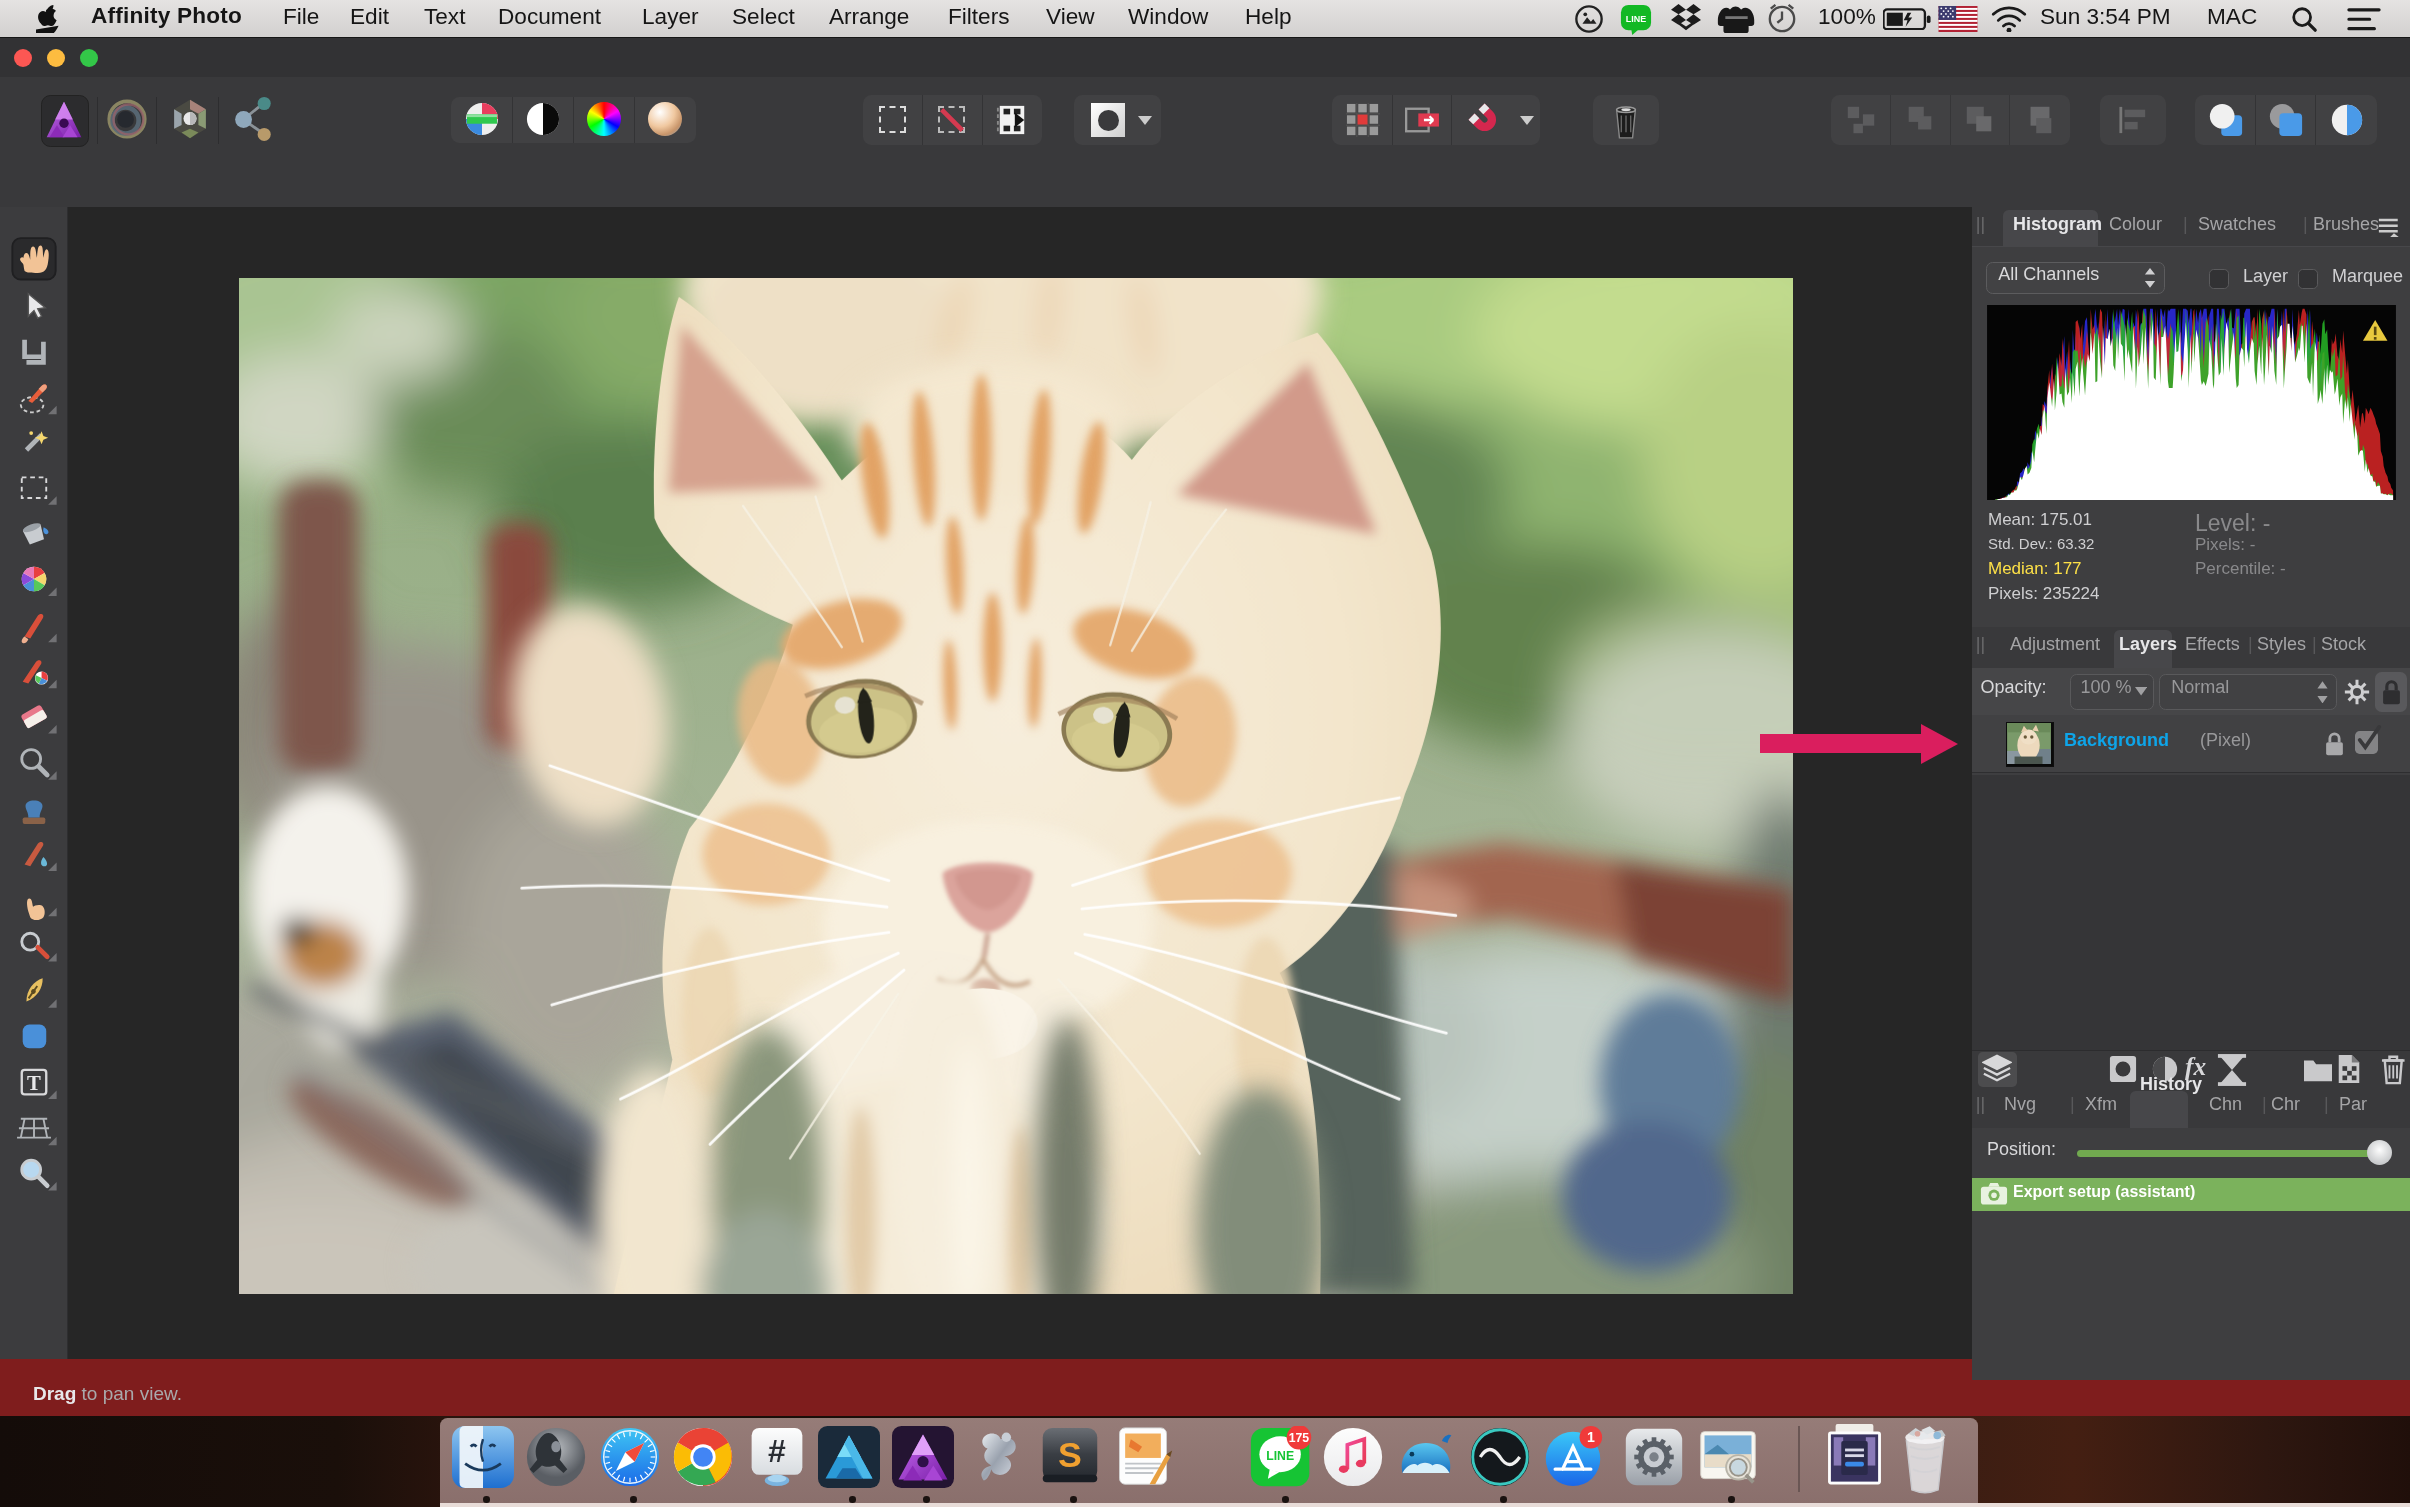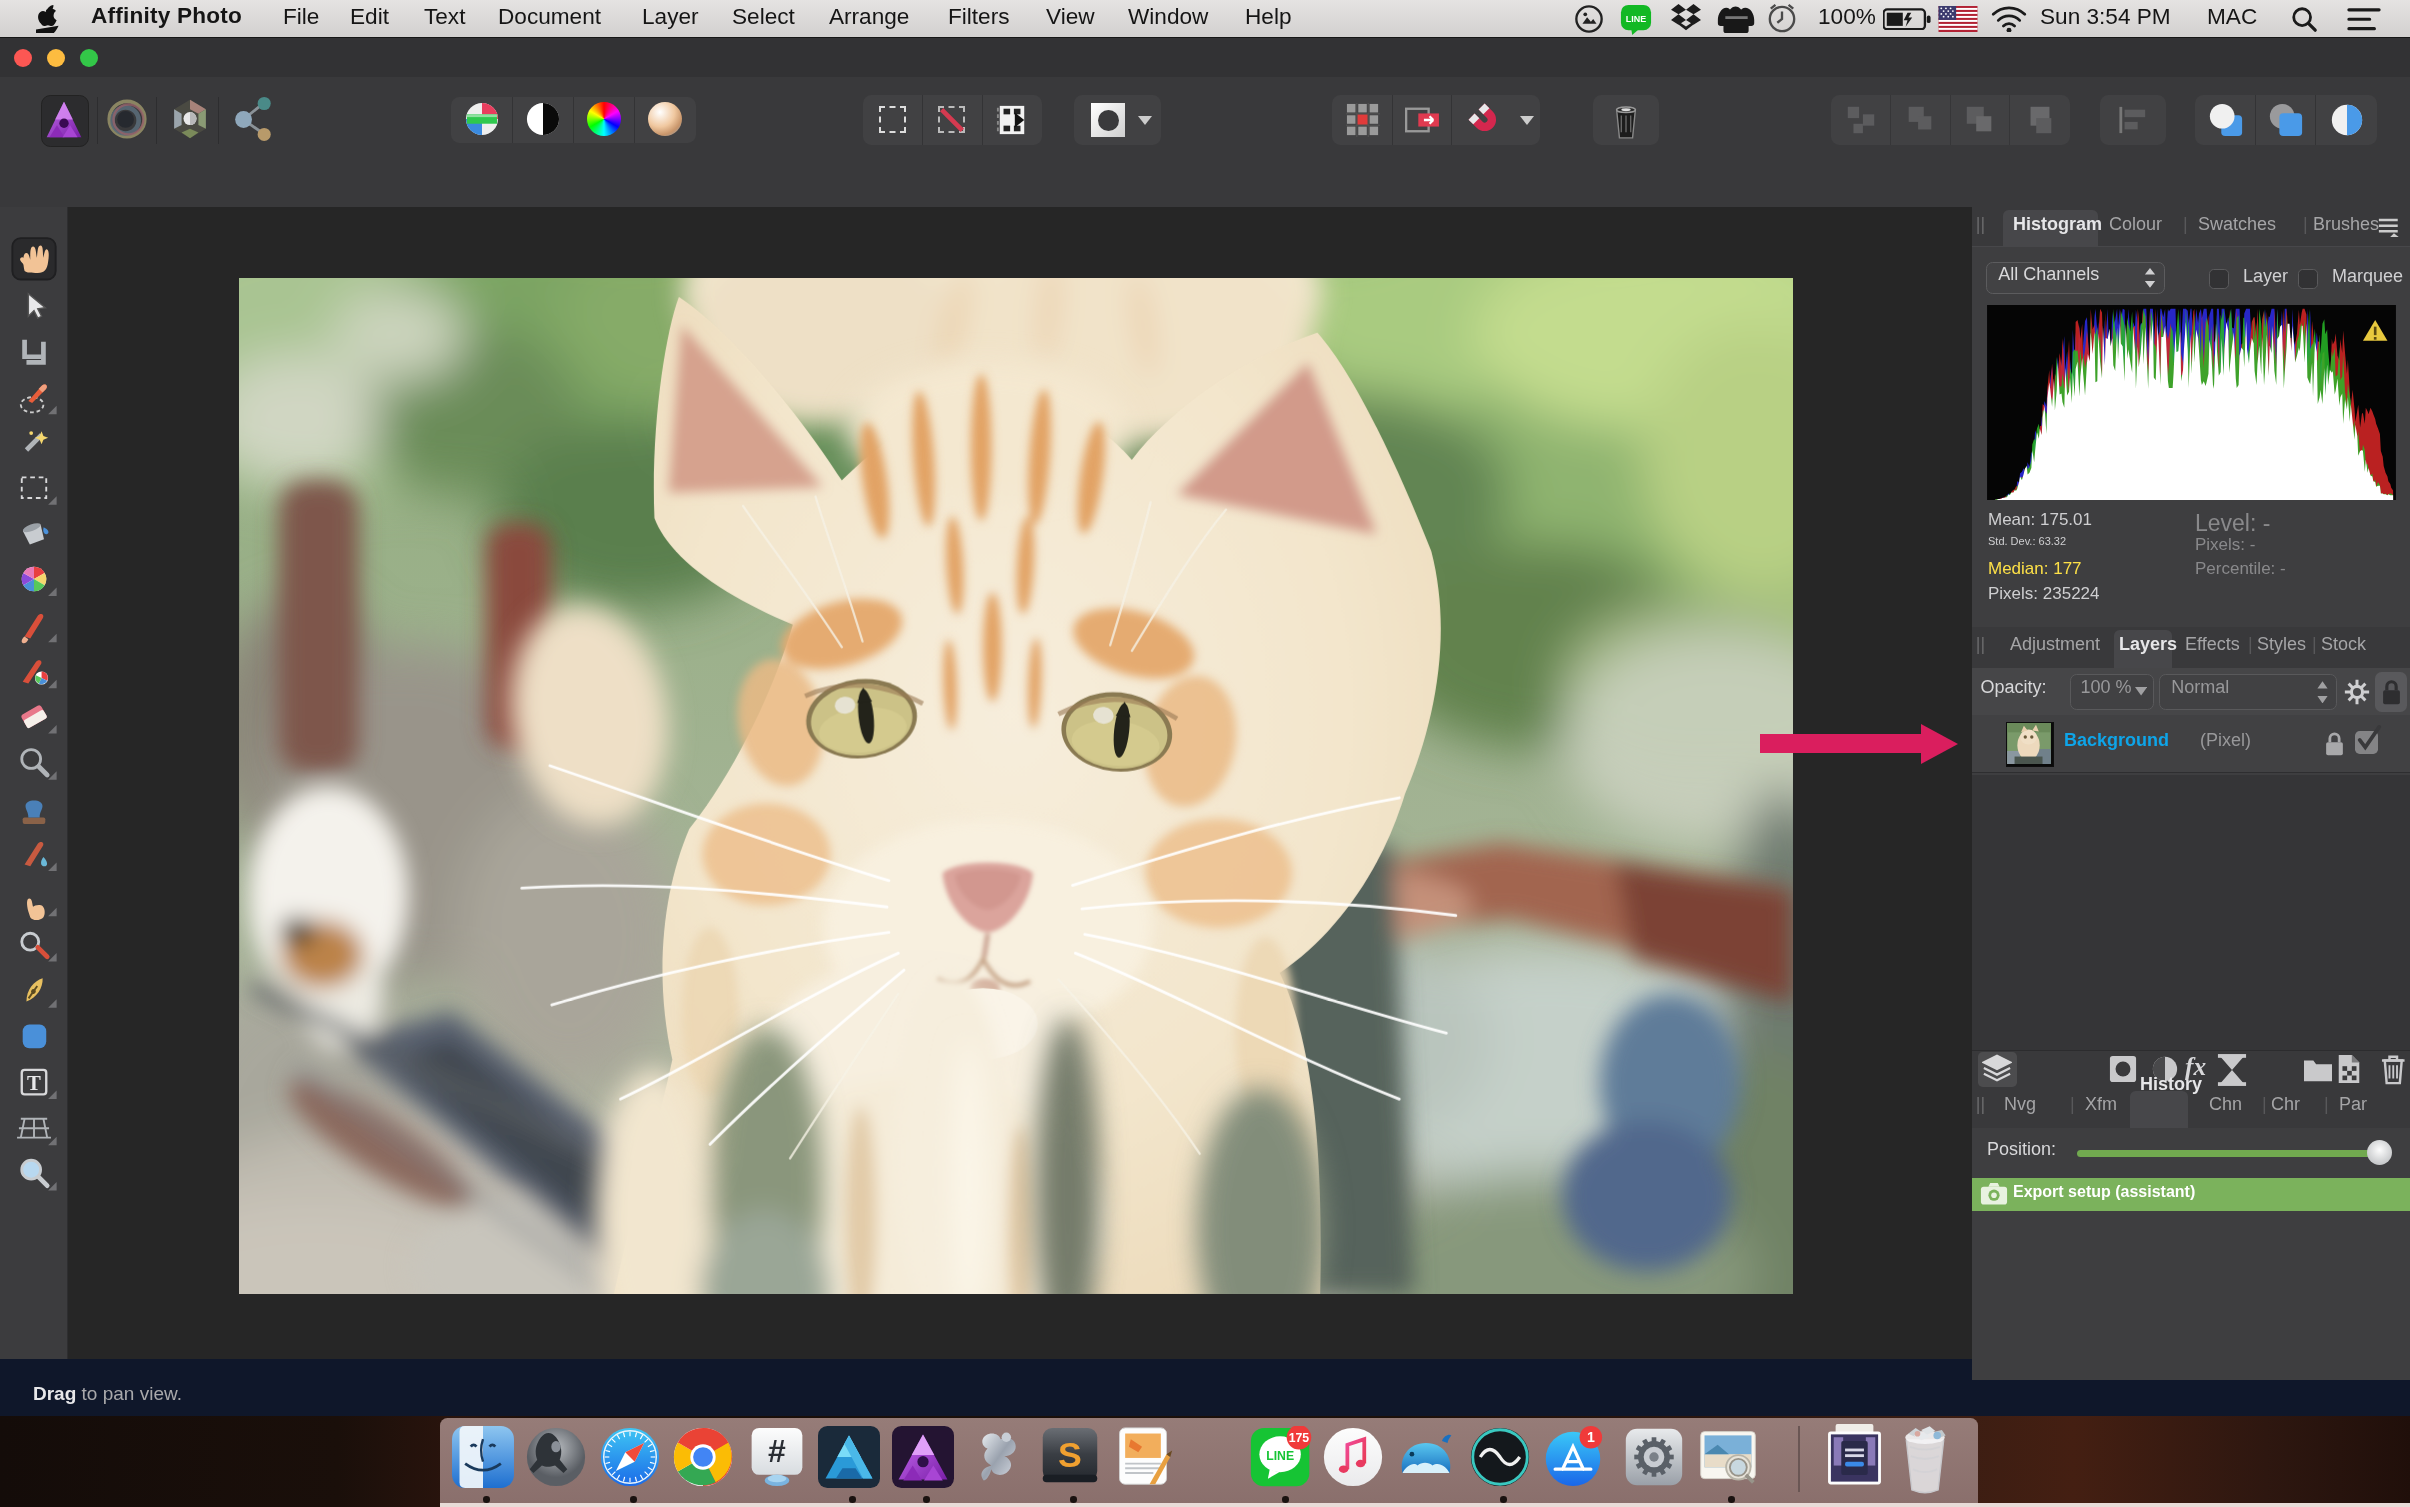--- a/index.html
+++ b/index.html
@@ -534,21 +534,21 @@
       </svg>
     <svg class="abs" style="left:2268px;top:25.4px" width="36" height="36" viewBox="0 0 38 38">
         <circle cx="15" cy="15" r="13" fill="#9a9a9c"></circle>
         <rect x="12" y="12" width="24" height="24" rx="4" fill="#4a9ae8"></rect>
       </svg>
     <svg class="abs" style="left:2329px;top:25.4px" width="36" height="36" viewBox="0 0 38 38">
         <circle cx="19" cy="19" r="16" fill="#f0f0f0"></circle>
         <path d="M19 19V3A16 16 0 0 1 35 19zM19 19h16A16 16 0 0 1 19 35z" fill="#4a9ae8"></path>
       </svg>
   </div>
-  <div class="abs" id="statusbar" style="left:0;top:1320px;width:2411px;height:58px;background:#0f172a;color:#a9a9ab;font-size:19px">
+  <div class="abs" id="statusbar" style="left:0;top:1320px;width:2411px;height:58px;background:#7f1d1d;color:#a9a9ab;font-size:19px">
     <span class="abs" style="left:33px;top:24.5px"><b style="color:#e8e8ea">Drag</b> to pan view.</span>
   </div>
   <div class="abs" id="tools" style="left:0;top:169px;width:68px;height:1152px;background:#3c3c3e;border-right:0.9px solid #2e2e30">
       <svg class="abs" style="left:0;top:0" width="68" height="1152" viewBox="0 0 72 1223">
         <rect x="13" y="33" width="46" height="44" rx="9" fill="#2a2a2c" stroke="#1f1f21" stroke-width="2"></rect>
         <g transform="translate(0,0)">
           <path d="M26,68 C24,60 24,50 27,49 C30,48 31,52 32,56 C32,48 32,42 35,42 C38,42 38,48 39,54 C40,46 40,41 43,41 C46,41 45,48 46,54 C47,48 48,44 50,45 C52,46 52,52 51,58 C50,66 47,70 40,70 C33,70 28,70 26,68 Z" fill="#f2c396"></path>
           <path d="M26,62 C22,58 20,56 22,54 C24,52 26,55 28,57" fill="#f2c396"></path>
         </g>
         <path d="M30,92 L30,116 L36,110 L40,118 L44,116 L40,108 L48,107 Z" fill="#e8e8ea" stroke="#555" stroke-width="1.5"></path>
@@ -868,21 +868,21 @@
 <path d="M2,207 L2,207 L4,207 L5,207 L7,207 L8,207 L10,206 L12,206 L13,206 L15,205 L16,205 L18,204 L20,204 L21,202 L23,200 L24,201 L26,199 L28,200 L29,196 L31,196 L32,187 L34,188 L35,179 L37,177 L39,173 L40,180 L42,179 L43,167 L45,172 L47,156 L48,158 L50,150 L51,133 L53,139 L55,147 L56,140 L58,120 L59,114 L61,102 L63,108 L64,89 L66,97 L67,79 L69,66 L71,97 L72,81 L74,70 L75,55 L77,82 L79,60 L80,53 L82,33 L83,69 L85,49 L87,80 L88,57 L90,79 L91,26 L93,59 L94,29 L96,58 L98,21 L99,56 L101,60 L102,40 L104,17 L106,13 L107,32 L109,70 L110,28 L112,54 L114,13 L115,4 L117,27 L118,18 L120,62 L122,22 L123,56 L125,15 L126,36 L128,4 L130,61 L131,56 L133,7 L134,21 L136,16 L138,4 L139,22 L141,4 L142,19 L144,4 L146,5 L147,48 L149,29 L150,4 L152,29 L154,42 L155,18 L157,24 L158,5 L160,19 L161,34 L163,20 L165,19 L166,4 L168,4 L169,4 L171,45 L173,4 L174,4 L176,4 L177,21 L179,45 L181,4 L182,38 L184,4 L185,4 L187,13 L189,4 L190,32 L192,4 L193,7 L195,4 L197,4 L198,4 L200,4 L201,41 L203,43 L205,4 L206,41 L208,4 L209,4 L211,4 L213,6 L214,20 L216,4 L217,4 L219,42 L220,35 L222,4 L224,19 L225,9 L227,4 L228,14 L230,4 L232,4 L233,4 L235,30 L236,11 L238,4 L240,4 L241,40 L243,35 L244,4 L246,4 L248,40 L249,4 L251,4 L252,4 L254,21 L256,13 L257,20 L259,4 L260,24 L262,25 L264,4 L265,4 L267,4 L268,4 L270,47 L272,48 L273,9 L275,4 L276,4 L278,4 L279,4 L281,46 L283,41 L284,32 L286,39 L287,35 L289,51 L291,30 L292,60 L294,18 L295,4 L297,26 L299,12 L300,13 L302,4 L303,4 L305,4 L307,38 L308,4 L310,51 L311,33 L313,6 L315,40 L316,4 L318,4 L319,55 L321,50 L323,65 L324,4 L326,42 L327,38 L329,48 L331,61 L332,34 L334,53 L335,26 L337,56 L339,31 L340,4 L342,47 L343,5 L345,81 L346,48 L348,50 L350,29 L351,38 L353,74 L354,63 L356,55 L358,77 L359,69 L361,77 L362,112 L364,107 L366,143 L367,133 L369,113 L370,137 L372,162 L374,178 L375,178 L377,191 L378,192 L380,190 L382,207 L383,181 L385,207 L386,207 L388,207 L390,207 L391,207 L393,207 L394,207 L396,207 L398,207 L399,207 L401,207 L402,207 L404,207 L405,207 L407,207 L409,207 L410,207 L412,207 L413,207 L415,207 L417,207 L418,207 L420,207 L421,207 L423,207 L425,207 L426,207 L428,207 L429,207 L431,207 L431,207 Z" fill="#2a2ad8" opacity="0.92"></path>
 <path d="M2,207 L2,207 L4,207 L5,207 L7,207 L8,207 L10,206 L12,206 L13,206 L15,205 L16,205 L18,204 L20,203 L21,203 L23,202 L24,202 L26,198 L28,196 L29,196 L31,192 L32,194 L34,188 L35,189 L37,182 L39,184 L40,182 L42,172 L43,175 L45,174 L47,168 L48,161 L50,153 L51,155 L53,137 L55,136 L56,129 L58,128 L59,105 L61,107 L63,122 L64,89 L66,69 L67,89 L69,62 L71,90 L72,73 L74,78 L75,75 L77,51 L79,65 L80,35 L82,62 L83,92 L85,72 L87,37 L88,67 L90,92 L91,75 L93,86 L94,18 L96,16 L98,25 L99,36 L101,20 L102,60 L104,48 L106,27 L107,37 L109,59 L110,4 L112,26 L114,21 L115,36 L117,42 L118,32 L120,4 L122,8 L123,39 L125,71 L126,8 L128,52 L130,27 L131,73 L133,22 L134,44 L136,35 L138,42 L139,48 L141,31 L142,4 L144,67 L146,51 L147,73 L149,16 L150,23 L152,59 L154,42 L155,24 L157,22 L158,62 L160,4 L161,13 L163,65 L165,5 L166,15 L168,11 L169,32 L171,58 L173,4 L174,28 L176,48 L177,55 L179,4 L181,42 L182,32 L184,27 L185,9 L187,25 L189,62 L190,28 L192,36 L193,32 L195,19 L197,56 L198,61 L200,67 L201,54 L203,76 L205,25 L206,52 L208,61 L209,69 L211,53 L213,59 L214,53 L216,38 L217,31 L219,7 L220,4 L222,72 L224,57 L225,24 L227,63 L228,5 L230,59 L232,16 L233,23 L235,11 L236,74 L238,58 L240,19 L241,69 L243,74 L244,47 L246,28 L248,72 L249,71 L251,73 L252,44 L254,22 L256,60 L257,5 L259,41 L260,26 L262,53 L264,26 L265,4 L267,40 L268,59 L270,42 L272,40 L273,35 L275,33 L276,73 L278,63 L279,40 L281,18 L283,13 L284,13 L286,35 L287,4 L289,49 L291,37 L292,15 L294,6 L295,42 L297,7 L299,40 L300,18 L302,76 L303,74 L305,4 L307,68 L308,22 L310,53 L311,60 L313,45 L315,4 L316,30 L318,4 L319,19 L321,35 L323,35 L324,58 L326,76 L327,42 L329,30 L331,5 L332,21 L334,8 L335,4 L337,4 L339,10 L340,66 L342,50 L343,64 L345,17 L346,27 L348,64 L350,51 L351,38 L353,40 L354,85 L356,52 L358,49 L359,98 L361,93 L362,70 L364,81 L366,36 L367,42 L369,38 L370,30 L372,54 L374,59 L375,36 L377,51 L378,27 L380,51 L382,73 L383,58 L385,91 L386,109 L388,90 L390,110 L391,124 L393,112 L394,106 L396,130 L398,115 L399,115 L401,126 L402,109 L404,113 L405,116 L407,109 L409,113 L410,116 L412,121 L413,126 L415,131 L417,137 L418,155 L420,161 L421,171 L423,178 L425,182 L426,187 L428,190 L429,194 L431,197 L431,207 Z" fill="#d42626" opacity="0.88"></path>
 <path d="M2,207 L2,207 L4,207 L5,207 L7,207 L8,207 L10,206 L12,206 L13,206 L15,206 L16,205 L18,205 L20,204 L21,202 L23,202 L24,200 L26,199 L28,200 L29,196 L31,196 L32,192 L34,191 L35,183 L37,183 L39,184 L40,176 L42,170 L43,174 L45,172 L47,165 L48,148 L50,142 L51,144 L53,131 L55,126 L56,136 L58,141 L59,113 L61,111 L63,115 L64,116 L66,102 L67,94 L69,101 L71,96 L72,83 L74,55 L75,69 L77,87 L79,86 L80,73 L82,88 L83,88 L85,66 L87,94 L88,67 L90,74 L91,50 L93,47 L94,49 L96,48 L98,69 L99,47 L101,69 L102,51 L104,67 L106,57 L107,84 L109,69 L110,12 L112,67 L114,30 L115,31 L117,24 L118,42 L120,33 L122,75 L123,74 L125,64 L126,68 L128,72 L130,70 L131,36 L133,65 L134,4 L136,26 L138,37 L139,24 L141,59 L142,6 L144,13 L146,22 L147,42 L149,13 L150,21 L152,28 L154,7 L155,30 L157,51 L158,36 L160,64 L161,65 L163,22 L165,18 L166,4 L168,12 L169,37 L171,73 L173,41 L174,6 L176,17 L177,41 L179,44 L181,63 L182,66 L184,74 L185,9 L187,29 L189,69 L190,47 L192,76 L193,63 L195,22 L197,28 L198,42 L200,58 L201,28 L203,4 L205,45 L206,74 L208,75 L209,73 L211,4 L213,37 L214,13 L216,66 L217,59 L219,25 L220,9 L222,53 L224,75 L225,11 L227,57 L228,21 L230,67 L232,25 L233,13 L235,22 L236,51 L238,22 L240,69 L241,55 L243,47 L244,10 L246,68 L248,10 L249,16 L251,4 L252,51 L254,64 L256,61 L257,14 L259,4 L260,24 L262,42 L264,57 L265,14 L267,11 L268,73 L270,63 L272,14 L273,13 L275,55 L276,58 L278,46 L279,37 L281,72 L283,13 L284,38 L286,18 L287,62 L289,4 L291,20 L292,53 L294,5 L295,24 L297,13 L299,76 L300,76 L302,21 L303,56 L305,39 L307,67 L308,4 L310,40 L311,14 L313,74 L315,41 L316,74 L318,9 L319,43 L321,72 L323,71 L324,34 L326,70 L327,60 L329,39 L331,32 L332,24 L334,19 L335,37 L337,15 L339,50 L340,38 L342,4 L343,47 L345,42 L346,41 L348,25 L350,60 L351,58 L353,31 L354,52 L356,20 L358,15 L359,31 L361,26 L362,47 L364,70 L366,49 L367,55 L369,45 L370,76 L372,74 L374,44 L375,80 L377,76 L378,52 L380,93 L382,105 L383,83 L385,97 L386,102 L388,132 L390,123 L391,145 L393,142 L394,134 L396,159 L398,158 L399,148 L401,154 L402,169 L404,169 L405,175 L407,181 L409,179 L410,189 L412,185 L413,193 L415,188 L417,191 L418,200 L420,200 L421,201 L423,200 L425,202 L426,201 L428,200 L429,200 L431,202 L431,207 Z" fill="#28b828" opacity="0.85"></path>
 <path d="M2,207 L2,207 L4,207 L5,207 L7,207 L8,207 L10,207 L12,206 L13,206 L15,206 L16,205 L18,205 L20,204 L21,204 L23,201 L24,202 L26,199 L28,199 L29,197 L31,197 L32,195 L34,188 L35,182 L37,186 L39,179 L40,174 L42,171 L43,180 L45,178 L47,173 L48,154 L50,167 L51,155 L53,135 L55,142 L56,131 L58,138 L59,119 L61,107 L63,137 L64,99 L66,82 L67,89 L69,108 L71,78 L72,112 L74,90 L75,61 L77,95 L79,94 L80,103 L82,109 L83,67 L85,96 L87,92 L88,77 L90,104 L91,71 L93,97 L94,68 L96,60 L98,97 L99,76 L101,56 L102,73 L104,96 L106,62 L107,52 L109,60 L110,29 L112,52 L114,28 L115,82 L117,81 L118,30 L120,60 L122,78 L123,22 L125,64 L126,35 L128,36 L130,25 L131,44 L133,35 L134,64 L136,70 L138,24 L139,58 L141,19 L142,41 L144,44 L146,81 L147,20 L149,57 L150,47 L152,60 L154,72 L155,23 L157,48 L158,89 L160,44 L161,66 L163,51 L165,25 L166,63 L168,23 L169,44 L171,89 L173,21 L174,39 L176,16 L177,77 L179,80 L181,21 L182,39 L184,85 L185,34 L187,34 L189,22 L190,37 L192,81 L193,88 L195,88 L197,88 L198,72 L200,27 L201,50 L203,49 L205,28 L206,81 L208,69 L209,47 L211,18 L213,48 L214,88 L216,31 L217,73 L219,30 L220,61 L222,26 L224,35 L225,49 L227,80 L228,85 L230,81 L232,86 L233,82 L235,73 L236,37 L238,49 L240,89 L241,84 L243,19 L244,48 L246,75 L248,71 L249,35 L251,75 L252,47 L254,18 L256,27 L257,72 L259,53 L260,44 L262,29 L264,78 L265,88 L267,85 L268,54 L270,45 L272,48 L273,66 L275,17 L276,47 L278,62 L279,49 L281,35 L283,41 L284,70 L286,85 L287,63 L289,43 L291,74 L292,34 L294,85 L295,71 L297,31 L299,75 L300,43 L302,51 L303,22 L305,70 L307,85 L308,36 L310,33 L311,23 L313,21 L315,89 L316,72 L318,44 L319,20 L321,20 L323,49 L324,22 L326,43 L327,61 L329,54 L331,45 L332,49 L334,22 L335,22 L337,61 L339,19 L340,77 L342,82 L343,84 L345,61 L346,97 L348,39 L350,50 L351,105 L353,98 L354,90 L356,105 L358,67 L359,96 L361,63 L362,85 L364,69 L366,72 L367,70 L369,95 L370,91 L372,78 L374,107 L375,98 L377,94 L378,126 L380,100 L382,111 L383,98 L385,124 L386,105 L388,123 L390,143 L391,127 L393,139 L394,160 L396,155 L398,154 L399,155 L401,177 L402,164 L404,178 L405,173 L407,181 L409,182 L410,187 L412,188 L413,193 L415,192 L417,192 L418,200 L420,200 L421,201 L423,201 L425,202 L426,201 L428,202 L429,202 L431,202 L431,207 Z" fill="#ffffff"></path>
 <path d="M412 16l13 22h-26z" fill="#e8c93e"></path>
         <rect x="410.6" y="23" width="2.8" height="9" fill="#5a4a10"></rect>
         <rect x="410.6" y="34" width="2.8" height="2.8" fill="#5a4a10"></rect>
 </svg>
     <span class="abs" style="left:16px;top:303px;color:#cfcfd1;font-size:17px">Mean: 175.01</span>
       <span class="abs" style="left:223px;top:303px;color:#89898b;font-size:23px">Level: -</span>
-    <span class="abs" style="left:16px;top:328px;color:#cfcfd1;font-size:11px">Std. Dev.: 63.32</span>
+    <span class="abs" style="left:16px;top:328px;color:#cfcfd1;font-size:15px">Std. Dev.: 63.32</span>
       <span class="abs" style="left:223px;top:328px;color:#89898b;font-size:17px">Pixels: -</span>
     <span class="abs" style="left:16px;top:352px;color:#fde047;font-size:17px">Median: 177</span>
       <span class="abs" style="left:223px;top:352px;color:#89898b;font-size:17px">Percentile: -</span>
     <span class="abs" style="left:16px;top:377px;color:#cfcfd1;font-size:17px">Pixels: 235224</span>
     <div class="abs" style="left:0;top:420px;width:439px;height:41px;background:#39393b"></div>
     <div class="abs" style="left:142px;top:423px;width:58px;height:39px;background:#47474a;border-radius:5.6px 5.6px 0 0"></div>
     <span class="abs" style="left:3.8px;top:427px;color:#6a6a6c">||</span>
     <span class="abs" style="left:38px;top:427px">Adjustment</span>
     <b class="abs" style="left:147px;top:427px;color:#e6e6e8">Layers</b>
     <span class="abs" style="left:213px;top:427px">Effects</span>

